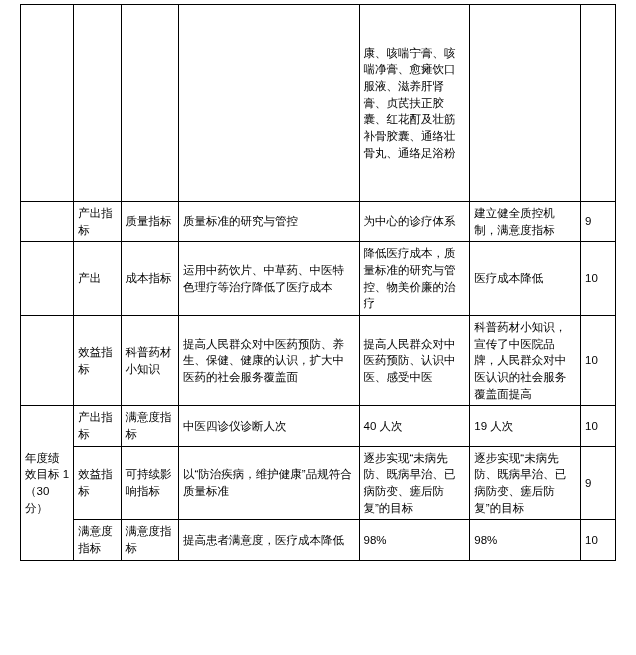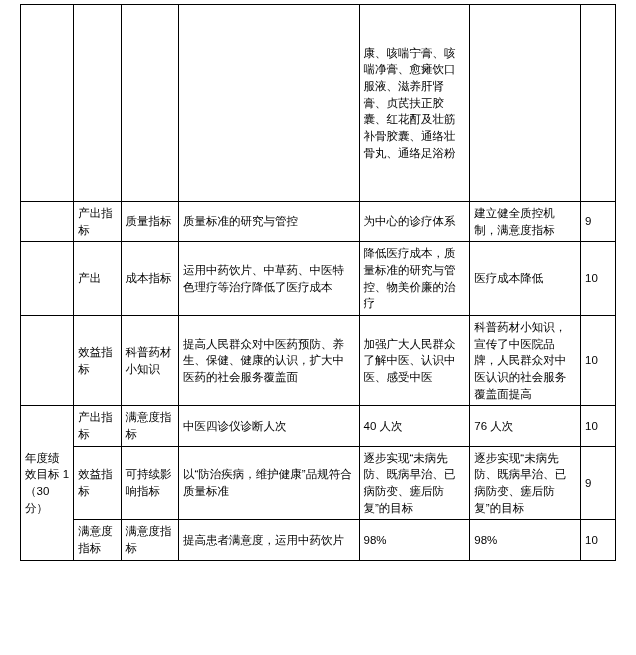--- a/index.html
+++ b/index.html
@@ -89,47 +89,47 @@
         <td>降低医疗成本，质量标准的研究与管控、物美价廉的治疗</td>
         <td>医疗成本降低</td>
         <td>10</td>
       </tr>
 
       <tr>
         <td></td>
         <td class="pad-narrow">效益指标</td>
         <td class="pad-narrow">科普药材小知识</td>
         <td>提高人民群众对中医药预防、养生、保健、健康的认识，扩大中医药的社会服务覆盖面</td>
-        <td>加强广大人民群众了解中医、认识中医、感受中医</td>
+        <td>提高人民群众对中医药预防、认识中医、感受中医</td>
         <td>科普药材小知识，宣传了中医院品牌，人民群众对中医认识的社会服务覆盖面提高</td>
         <td>10</td>
       </tr>
 
       <tr>
         <td rowspan="3" class="pad-narrow">年度绩效目标 1（30分）</td>
         <td class="pad-narrow">产出指标</td>
         <td class="pad-narrow">满意度指标</td>
         <td>中医四诊仪诊断人次</td>
         <td>40 人次</td>
-        <td>76 人次</td>
+        <td>19 人次</td>
         <td>10</td>
       </tr>
 
       <tr>
         <td class="pad-narrow">效益指标</td>
         <td class="pad-narrow">可持续影响指标</td>
         <td>以“防治疾病，维护健康”品规符合质量标准</td>
         <td>逐步实现“未病先防、既病早治、已病防变、瘥后防复”的目标</td>
         <td>逐步实现“未病先防、既病早治、已病防变、瘥后防复”的目标</td>
         <td>9</td>
       </tr>
 
       <tr>
         <td class="pad-narrow">满意度指标</td>
         <td class="pad-narrow">满意度指标</td>
-        <td>提高患者满意度，运用中药饮片</td>
+        <td>提高患者满意度，医疗成本降低</td>
         <td>98%</td>
         <td>98%</td>
         <td>10</td>
       </tr>
     </tbody>
   </table>
 </div>
 
 </body></html>

